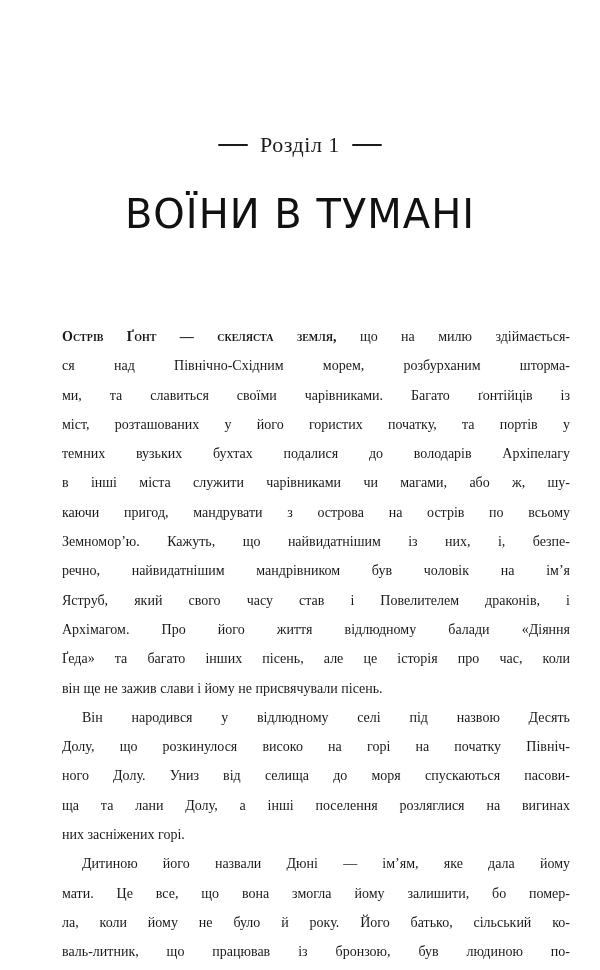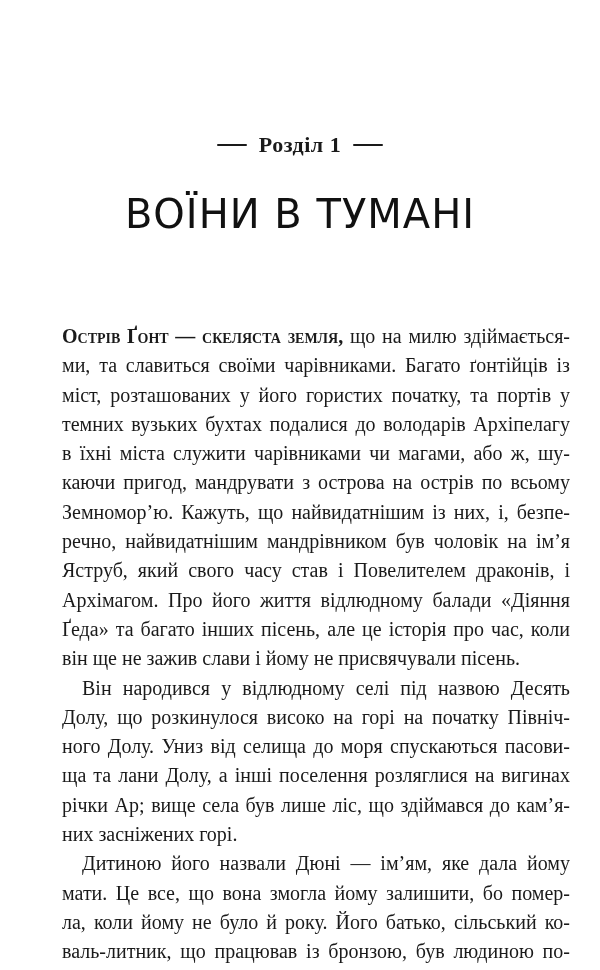--- a/index.html
+++ b/index.html
@@ -21,21 +21,21 @@
       width: 600px;
       height: 970px;
     }
     .chapter-label {
       position: absolute;
       top: 130px;
       left: 0;
       width: 600px;
       text-align: center;
       font-size: 22px;
-      font-weight: bold;
+      font-weight: normal;
       letter-spacing: 0.5px;
       line-height: 30px;
     }
     .chapter-label .dash {
       display: inline-block;
       width: 30px;
       height: 2px;
       background: #1a1a1a;
       vertical-align: middle;
       margin: 0 12px;
@@ -59,21 +59,21 @@
     .body-text {
       position: absolute;
       top: 322px;
       left: 62px;
       width: 508px;
     }
     .line {
       display: block;
       height: 29.3px;
       line-height: 29.3px;
-      font-size: 20px;
+      font-size: 14px;
       white-space: nowrap;
       text-align: justify;
       text-align-last: justify;
     }
     .line.last {
       text-align-last: left;
     }
     .line.indent {
       padding-left: 20px;
     }
@@ -90,39 +90,39 @@
   <div class="chapter-label">
     <span class="dash"></span><span>Розділ 1</span><span class="dash"></span>
   </div>
 
   <div class="chapter-title">ВОЇНИ В ТУМАНІ</div>
 
   <div class="body-text">
 
     <div>
       <span class="line"><span class="lead">Острів Ґонт — скеляста земля,</span><span> що на милю здіймається-</span></span>
+      <span class="line">ся над Північно-Східним морем, розбурханим шторма-</span>
       <span class="line">ми, та славиться своїми чарівниками. Багато ґонтійців із</span>
       <span class="line">міст, розташованих у його гористих початку, та портів у</span>
       <span class="line">темних вузьких бухтах подалися до володарів Архіпелагу</span>
-      <span class="line">в їхні міста служити чарівниками чи магами, або ж, шу-</span>
+      <span class="line">в інші міста служити чарівниками чи магами, або ж, шу-</span>
       <span class="line">каючи пригод, мандрувати з острова на острів по всьому</span>
       <span class="line">Земномор’ю. Кажуть, що найвидатнішим із них, і, безпе-</span>
       <span class="line">речно, найвидатнішим мандрівником був чоловік на ім’я</span>
       <span class="line">Яструб, який свого часу став і Повелителем драконів, і</span>
       <span class="line">Архімагом. Про його життя відлюдному балади «Діяння</span>
       <span class="line">Ґеда» та багато інших пісень, але це історія про час, коли</span>
       <span class="line last">він ще не зажив слави і йому не присвячували пісень.</span>
     </div>
 
     <div>
       <span class="line indent">Він народився у відлюдному селі під назвою Десять</span>
       <span class="line">Долу, що розкинулося високо на горі на початку Північ-</span>
       <span class="line">ного Долу. Униз від селища до моря спускаються пасови-</span>
       <span class="line">ща та лани Долу, а інші поселення розляглися на вигинах</span>
-      <span class="line">річки Ар; вище села був лише ліс, що здіймався до кам’я-</span>
       <span class="line last">них засніжених горі.</span>
     </div>
 
     <div>
       <span class="line indent">Дитиною його назвали Дюні — ім’ям, яке дала йому</span>
       <span class="line">мати. Це все, що вона змогла йому залишити, бо помер-</span>
       <span class="line">ла, коли йому не було й року. Його батько, сільський ко-</span>
       <span class="line">валь-литник, що працював із бронзою, був людиною по-</span>
 
     </div>

